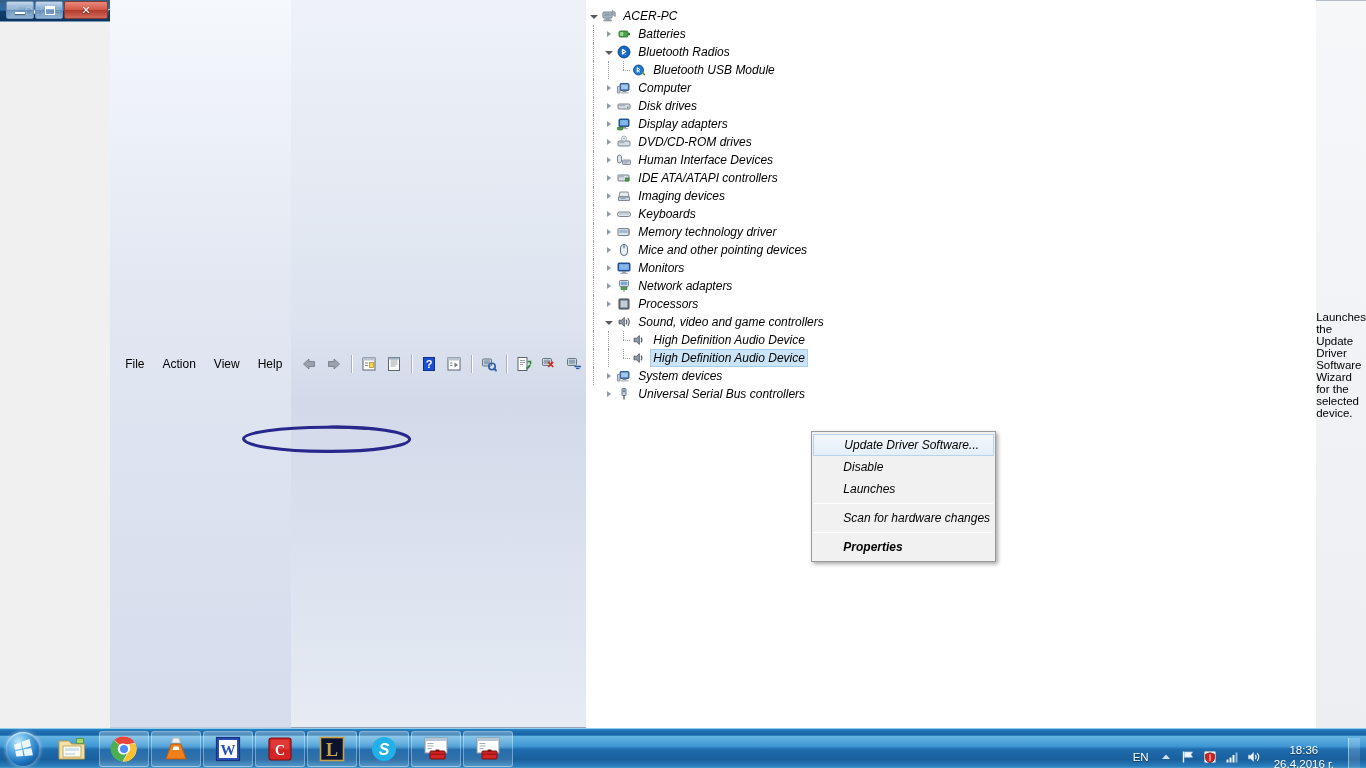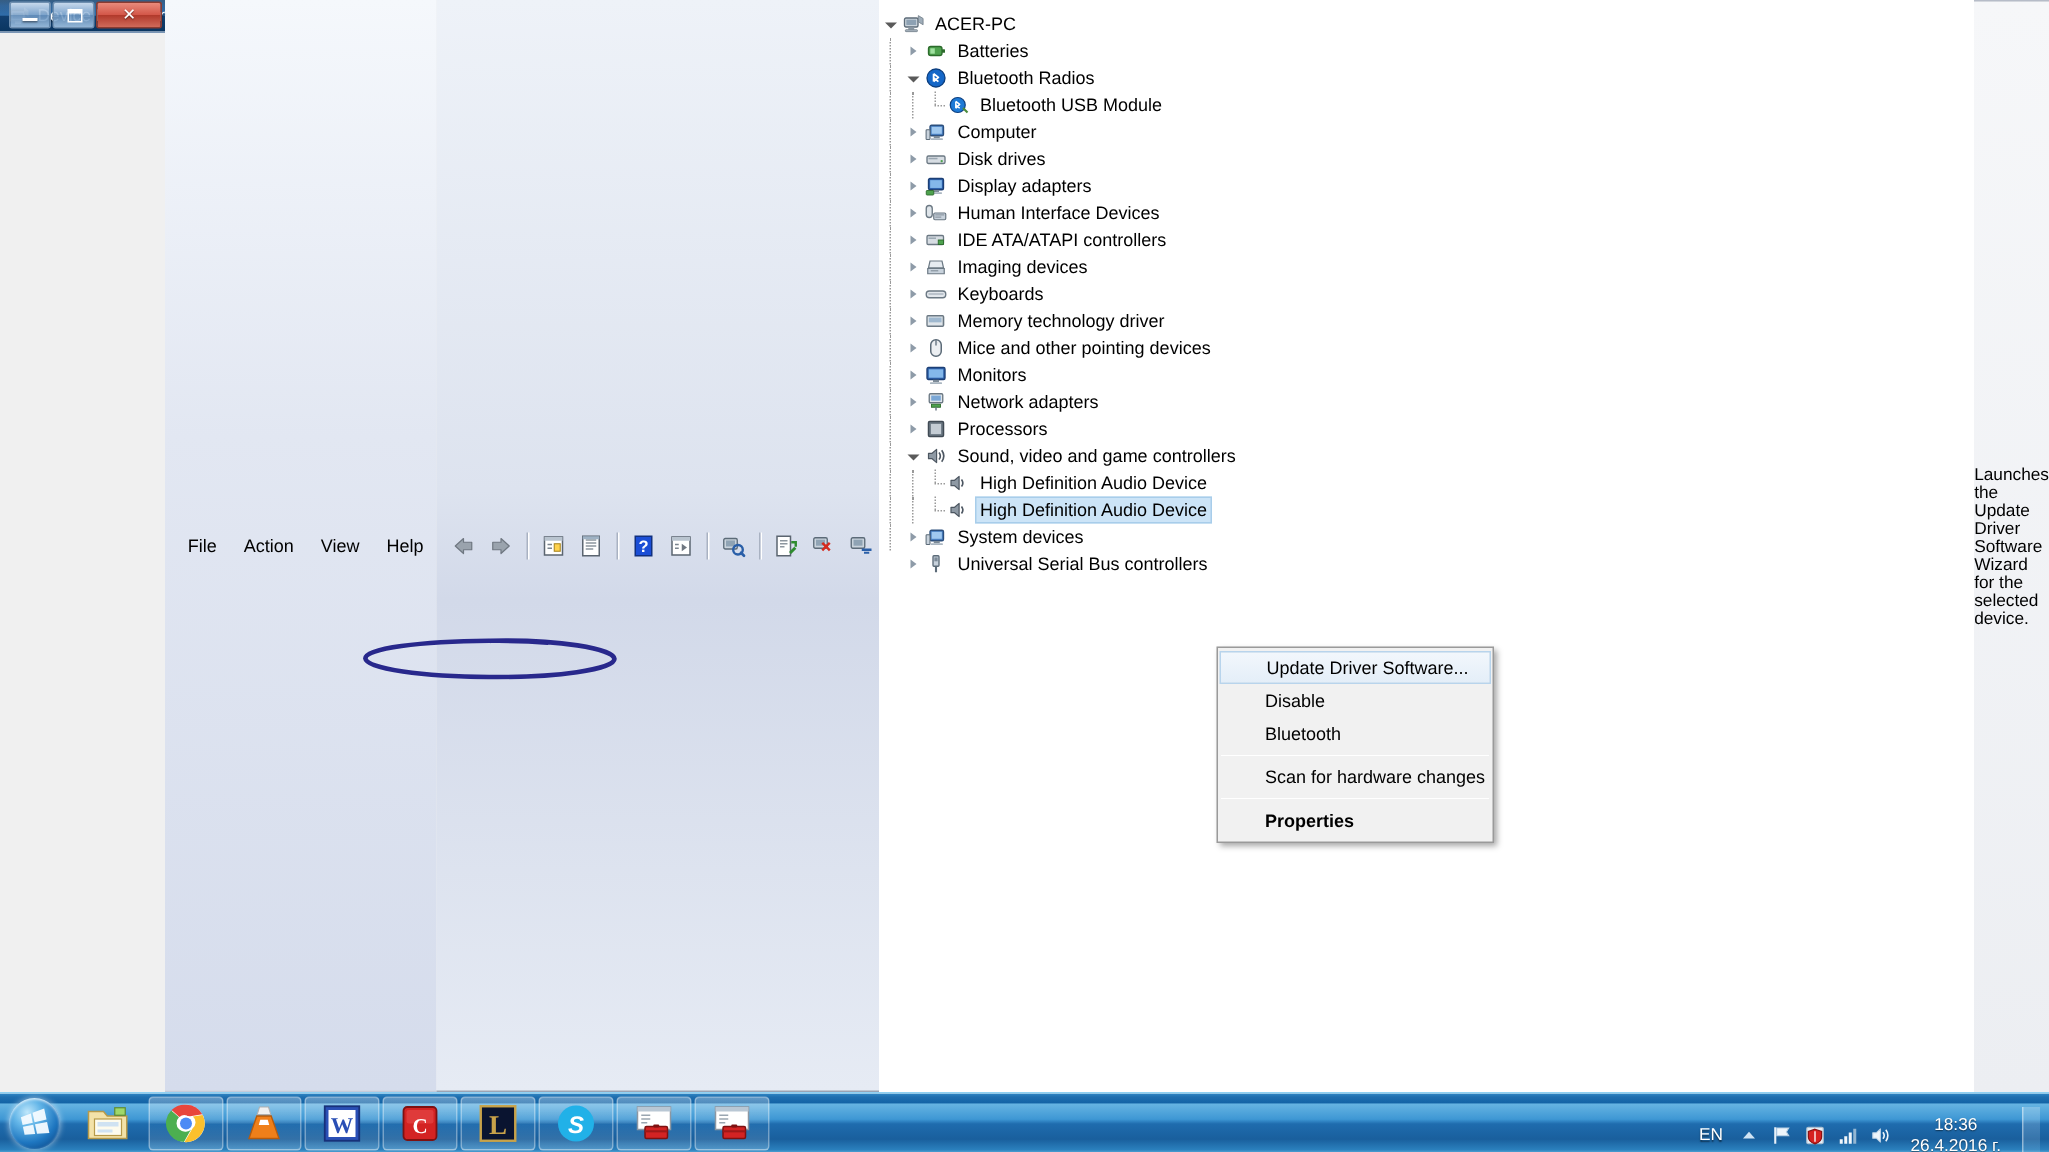--- a/index.html
+++ b/index.html
@@ -119,20 +119,21 @@
   }
 
   
   #content {
     flex: 1 1 auto;
     background: #ffffff;
     border-top: 1px solid #ffffff;
     position: relative;
     overflow: hidden;
     padding-top: 6px;
+    font-style: italic;
   }
   .tree { position: relative; }
   .node {
     height: 18px;
     display: flex; align-items: center;
     white-space: nowrap;
     font-size: 12px;
     color: #000000;
     position: relative;
     cursor: default;
@@ -508,20 +509,35 @@
             <rect x="3" y="3" width="10" height="7.5" rx="1" fill="#2f63ad" stroke="#1c3f75" stroke-width=".9"></rect>
             <rect x="4.1" y="4.1" width="7.8" height="5.2" fill="#84b8ea"></rect>
             <rect x="6" y="10.6" width="4" height="1.5" fill="#7d8b98"></rect>
             <rect x="4" y="12.1" width="8" height="1.2" rx=".4" fill="#aab6c1"></rect>
             <rect x="1.5" y="11" width="5" height="3" rx=".5" fill="#4ea24e" stroke="#2c6b2c" stroke-width=".6"></rect>
           </svg>
         </span>
         <span class="label">Display adapters</span>
       </div>
 
+      <div class="node">
+        <span class="guide vline"></span>
+        <span class="expander">
+            <i class="arrow"></i>
+          </span>
+        <span class="ico">
+          <svg width="16" height="16" viewBox="0 0 16 16">
+            <rect x="2" y="7" width="12" height="5" rx="1" fill="#d7dde3" stroke="#6b7883" stroke-width=".9"></rect>
+            <rect x="3" y="8.3" width="5.5" height=".9" fill="#9aa6b1"></rect>
+            <circle cx="8" cy="4.6" r="2.6" fill="#e8ecf0" stroke="#8e99a4" stroke-width=".7"></circle>
+            <circle cx="8" cy="4.6" r=".8" fill="#8e99a4"></circle>
+          </svg>
+        </span>
+        <span class="label">DVD/CD-ROM drives</span>
+      </div>
 
       <div class="node">
         <span class="guide vline"></span>
         <span class="expander">
             <i class="arrow"></i>
           </span>
         <span class="ico">
           <svg width="16" height="16" viewBox="0 0 16 16">
             <rect x="1.5" y="3" width="4" height="8" rx="2" fill="#dfe5ea" stroke="#6b7883" stroke-width=".9"></rect>
             <rect x="6.5" y="8" width="8" height="4.5" rx=".8" fill="#c8d2dc" stroke="#6b7883" stroke-width=".8"></rect>
@@ -723,21 +739,21 @@
         </span>
         <span class="label">Universal Serial Bus controllers</span>
       </div>
 
     </div>
 
     <div id="ctxmenu">
       <div id="ctx-gutter"></div>
       <div class="mi highlight">Update Driver Software...</div>
       <div class="mi">Disable</div>
-      <div class="mi">Bluetooth</div>
+      <div class="mi">Launches</div>
       <div class="msep"></div>
       <div class="mi">Scan for hardware changes</div>
       <div class="msep"></div>
       <div class="mi bold">Properties</div>
     </div>
 
   </div>
 
   <div id="statusbar">
     <span>Launches the Update Driver Software Wizard for the selected device.</span>

